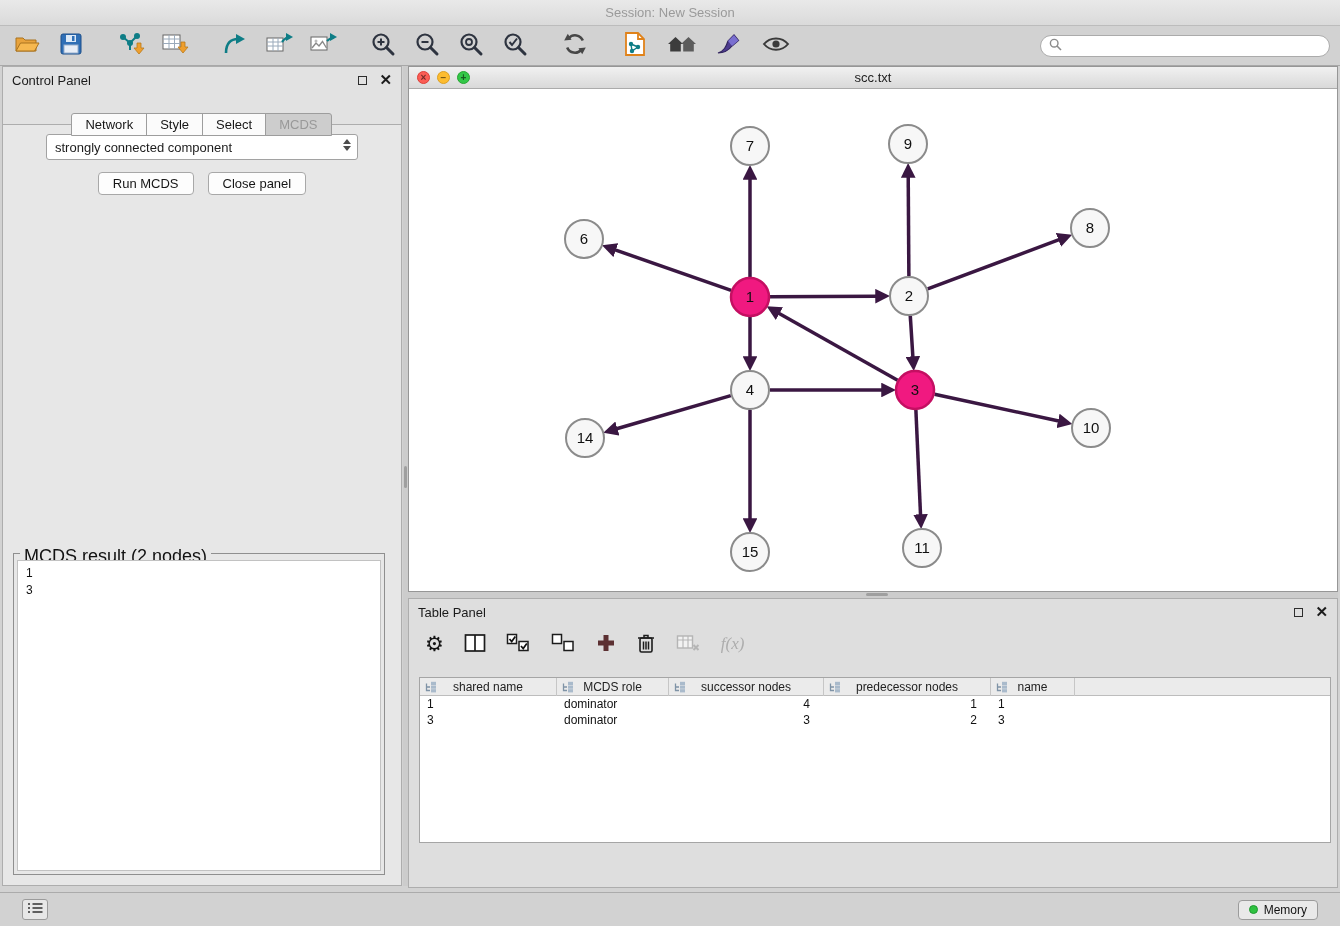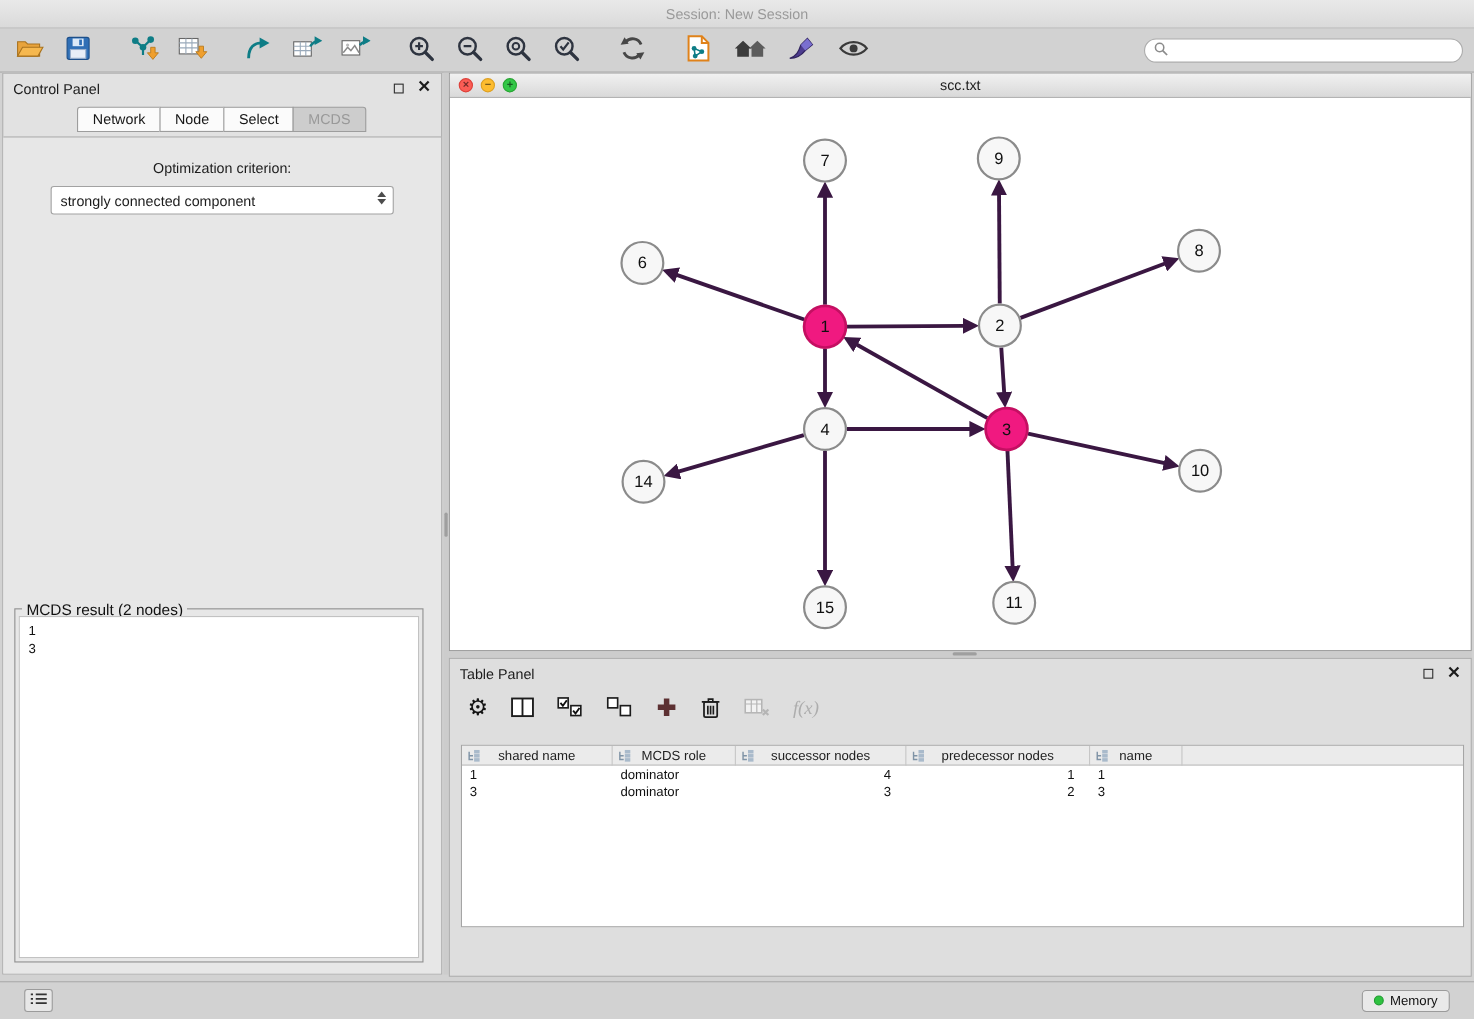--- a/index.html
+++ b/index.html
@@ -30,21 +30,21 @@
   
   .panel-header { height:26px; display:flex; align-items:center; padding:0 9px; font-size:13px; color:#1b1b1b;justify-content:space-between; }
   .panel-controls { margin-left:auto; display:flex; align-items:center; gap:12px; }
   .float-ico { width:9px; height:9px; border:1.6px solid #2d2d2d; display:inline-block; }
   .close-ico { font-size:15px; font-weight:700; color:#1b1b1b; line-height:10px; }
   
   .control-panel {
     position:absolute; left:2px; top:66px; width:400px; height:820px;
     background:#e2e2e2; border:1px solid #adadad;
   }
-  .cp-tabs { display:flex; justify-content:center; margin-top:4px; position:relative; z-index:2;text-align:right; }
+  .cp-tabs { display:flex; justify-content:center; margin-top:20px; position:relative; z-index:2;text-align:right; }
   .tab {
     border:1px solid #9d9d9d; background:#fbfbfb; padding:3px 13px; font-size:13px;
     margin-left:-1px; color:#161616;
   }
   .tab:first-child { border-radius:3px 0 0 0; }
   .tab:last-child { border-radius:0 3px 0 0; }
   .tab.active { background:#cdcdcd; color:#999; }
   .cp-content {
     position:absolute; left:0; right:0; top:57px; bottom:0;
     background:#e7e7e7; border-top:1px solid #adadad;
@@ -60,21 +60,21 @@
   .cp-buttons { display:flex; justify-content:center; gap:14px; margin-top:12px; }
   .btn {
     background:#fdfdfd; border:1px solid #a8a8a8; border-radius:4px; padding:3px 14px;
     font-size:13px; font-family:inherit; color:#161616;
   }
   .result-box {
     position:absolute; left:10px; right:16px; top:428px; bottom:10px;
     border:1px solid #8f8f8f; background:#e7e7e7;
   }
   .result-legend {
-    position:absolute; top:-8px; left:6px; background:#e7e7e7; padding:0 4px; font-size:14px; color:#111;
+    position:absolute; top:-8px; left:6px; background:#e7e7e7; padding:0 4px; font-size:18px; color:#111;
   }
   .result-inner {
     position:absolute; left:3px; right:3px; top:6px; bottom:3px;
     background:#fff; border:1px solid #c2c2c2; padding:4px 8px; font-size:12px; line-height:17px; color:#111;
   }
   
   .splitter-v { position:absolute; left:403px; top:66px; width:5px; height:820px; background:#cccccc; }
   .splitter-v .knob { position:absolute; left:1px; top:400px; width:3px; height:22px; background:#9f9f9f; border-radius:2px; }
   .splitter-h { position:absolute; left:408px; top:592px; width:930px; height:6px; background:#cccccc; }
   .splitter-h .knob { position:absolute; top:1px; left:458px; width:22px; height:3px; background:#9f9f9f; border-radius:2px; }
@@ -284,32 +284,35 @@
 <div class="control-panel">
   <div class="panel-header">
     <span>Control Panel</span>
     <span class="panel-controls">
       <span class="float-ico"></span>
       <span class="close-ico">✕</span>
     </span>
   </div>
   <div class="cp-tabs" id="cp-tabs">
       <div class="tab">Network</div>
-      <div class="tab">Node</div>
+      <div class="tab">Style</div>
       <div class="tab">Select</div>
       <div class="tab active">MCDS</div>
     </div>
   <div class="cp-content">
-    <div class="opt-label">Optimization criterion:</div>
     <div class="combo">
       <span>strongly connected component</span>
       <span class="combo-arrows">
           <span class="arr-up"></span>
           <span class="arr-dn"></span>
         </span>
+    </div>
+    <div class="cp-buttons">
+      <button class="btn">Run MCDS</button>
+      <button class="btn">Close panel</button>
     </div>
     <div class="result-box">
       <span class="result-legend">MCDS result (2 nodes)</span>
       <div class="result-inner" id="result-lines">
           <div>1</div>
           <div>3</div>
         </div>
     </div>
   </div>
 </div>

